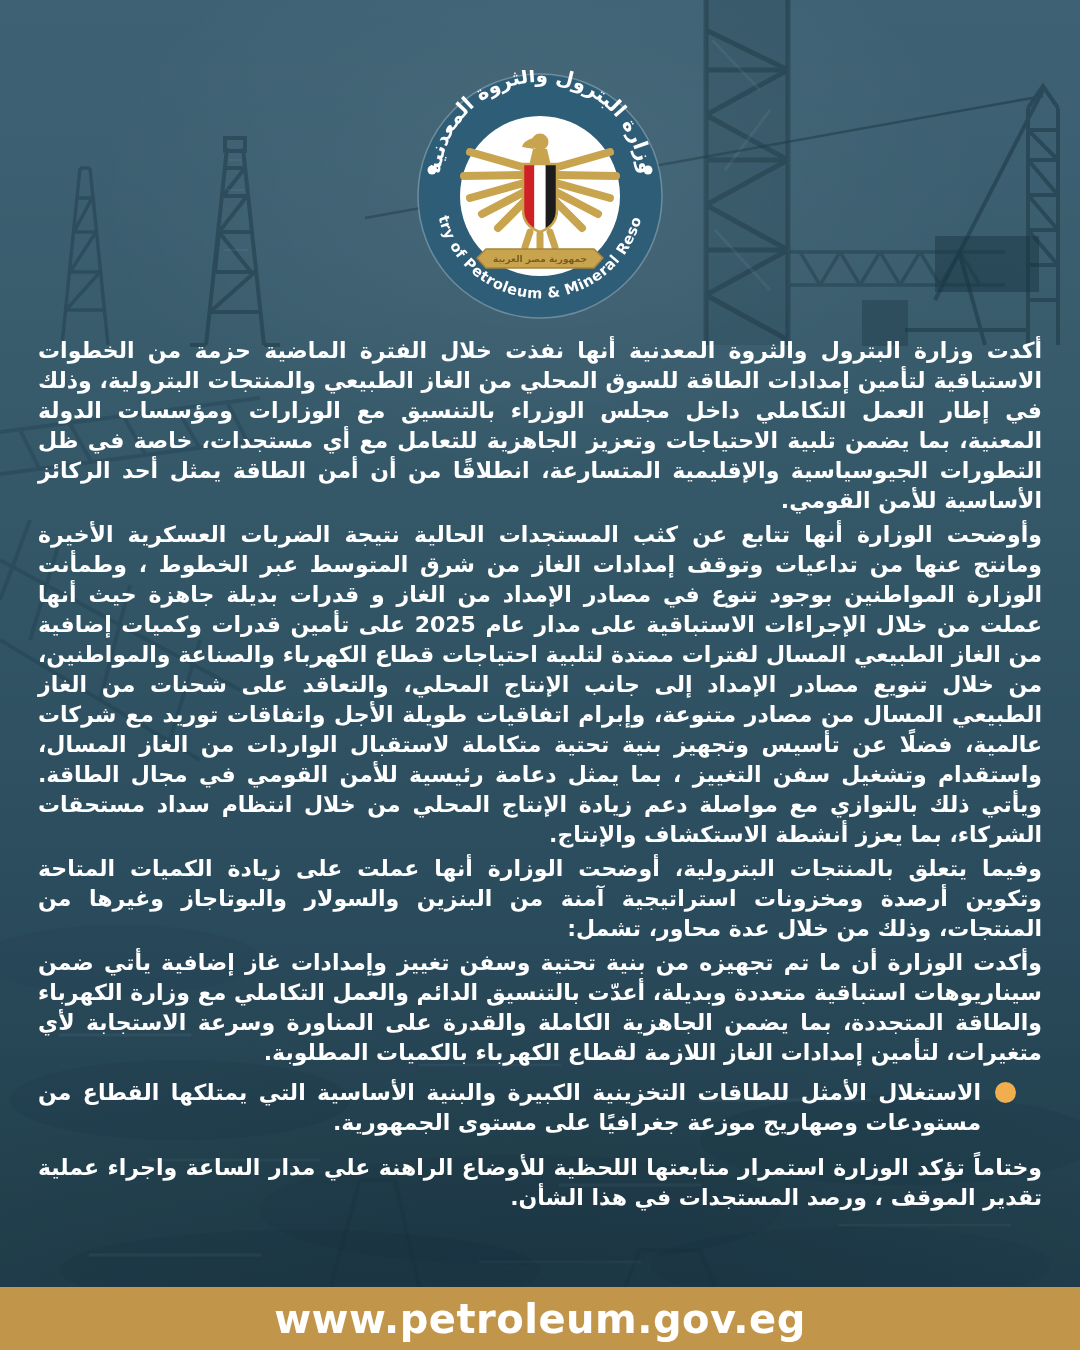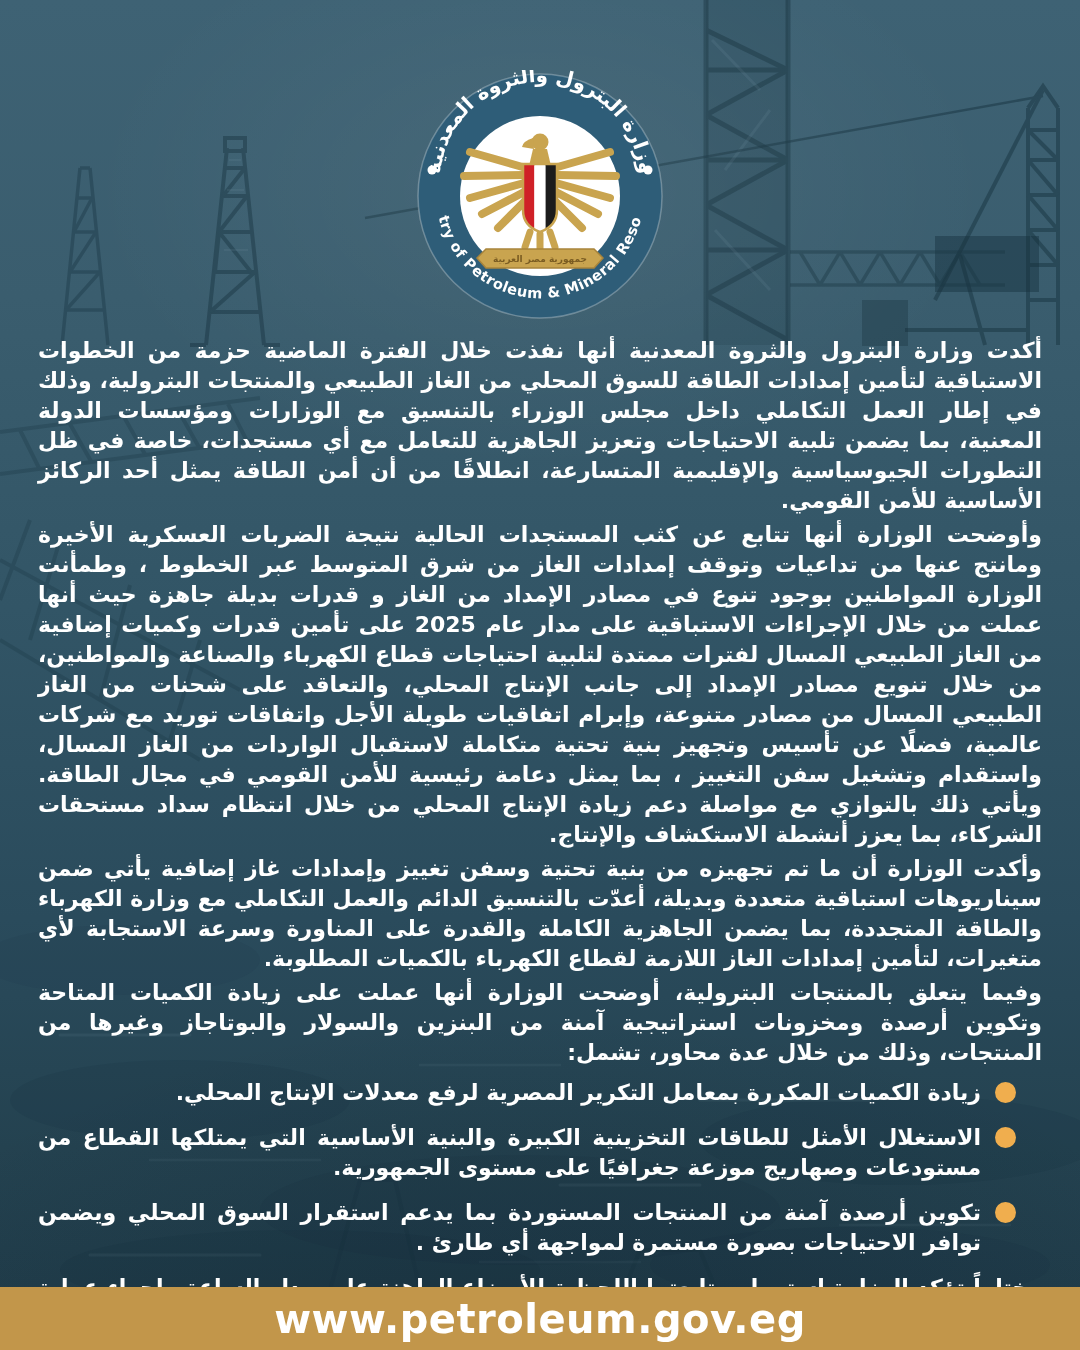--- a/index.html
+++ b/index.html
@@ -174,36 +174,28 @@
 
         <path d="M-54,53 H54 L63,62 L54,72 H-54 L-63,62 Z" fill="#c9a44f" stroke="#a8843b" stroke-width="1.5"></path>
         <text x="0" y="66" text-anchor="middle" font-size="9" font-weight="bold" fill="#7a5c22" font-family="DejaVu Sans, sans-serif">جمهورية مصر العربية</text>
       </g>
     </svg>
   </div>
 
   <main class="content">
     <p>أكدت وزارة البترول والثروة المعدنية أنها نفذت خلال الفترة الماضية حزمة من الخطوات الاستباقية لتأمين إمدادات الطاقة للسوق المحلي من الغاز الطبيعي والمنتجات البترولية، وذلك في إطار العمل التكاملي داخل مجلس الوزراء بالتنسيق مع الوزارات ومؤسسات الدولة المعنية، بما يضمن تلبية الاحتياجات وتعزيز الجاهزية للتعامل مع أي مستجدات، خاصة في ظل التطورات الجيوسياسية والإقليمية المتسارعة، انطلاقًا من أن أمن الطاقة يمثل أحد الركائز الأساسية للأمن القومي.</p>
     <p>وأوضحت الوزارة أنها تتابع عن كثب المستجدات الحالية نتيجة الضربات العسكرية الأخيرة ومانتج عنها من تداعيات وتوقف إمدادات الغاز من شرق المتوسط عبر الخطوط ، وطمأنت الوزارة المواطنين بوجود تنوع في مصادر الإمداد من الغاز و قدرات بديلة جاهزة حيث أنها عملت من خلال الإجراءات الاستباقية على مدار عام 2025 على تأمين قدرات وكميات إضافية من الغاز الطبيعي المسال لفترات ممتدة لتلبية احتياجات قطاع الكهرباء والصناعة والمواطنين، من خلال تنويع مصادر الإمداد إلى جانب الإنتاج المحلي، والتعاقد على شحنات من الغاز الطبيعي المسال من مصادر متنوعة، وإبرام اتفاقيات طويلة الأجل واتفاقات توريد مع شركات عالمية، فضلًا عن تأسيس وتجهيز بنية تحتية متكاملة لاستقبال الواردات من الغاز المسال، واستقدام وتشغيل سفن التغييز ، بما يمثل دعامة رئيسية للأمن القومي في مجال الطاقة. ويأتي ذلك بالتوازي مع مواصلة دعم زيادة الإنتاج المحلي من خلال انتظام سداد مستحقات الشركاء، بما يعزز أنشطة الاستكشاف والإنتاج.</p>
+    <p>وفيما يتعلق بالمنتجات البترولية، أوضحت الوزارة أنها عملت على زيادة الكميات المتاحة وتكوين أرصدة ومخزونات استراتيجية آمنة من البنزين والسولار والبوتاجاز وغيرها من المنتجات، وذلك من خلال عدة محاور، تشمل:</p>
     <p>وأكدت الوزارة أن ما تم تجهيزه من بنية تحتية وسفن تغييز وإمدادات غاز إضافية يأتي ضمن سيناريوهات استباقية متعددة وبديلة، أعدّت بالتنسيق الدائم والعمل التكاملي مع وزارة الكهرباء والطاقة المتجددة، بما يضمن الجاهزية الكاملة والقدرة على المناورة وسرعة الاستجابة لأي متغيرات، لتأمين إمدادات الغاز اللازمة لقطاع الكهرباء بالكميات المطلوبة.</p>
-    <p>وفيما يتعلق بالمنتجات البترولية، أوضحت الوزارة أنها عملت على زيادة الكميات المتاحة وتكوين أرصدة ومخزونات استراتيجية آمنة من البنزين والسولار والبوتاجاز وغيرها من المنتجات، وذلك من خلال عدة محاور، تشمل:</p>
 
     <ul class="bullets">
-      <li>
-        <span class="dot"></span>
-        <span class="btext">زيادة الكميات المكررة بمعامل التكرير المصرية لرفع معدلات الإنتاج المحلي.</span>
-      </li>
       <li>
         <span class="dot"></span>
         <span class="btext">الاستغلال الأمثل للطاقات التخزينية الكبيرة والبنية الأساسية التي يمتلكها القطاع من مستودعات وصهاريج موزعة جغرافيًا على مستوى الجمهورية.</span>
       </li>
-      <li>
-        <span class="dot"></span>
-        <span class="btext">تكوين أرصدة آمنة من المنتجات المستوردة بما يدعم استقرار السوق المحلي ويضمن توافر الاحتياجات بصورة مستمرة لمواجهة أي طارئ .</span>
-      </li>
     </ul>
 
     <p class="closing">وختاماً تؤكد الوزارة استمرار متابعتها اللحظية للأوضاع الراهنة علي مدار الساعة واجراء عملية تقدير الموقف ، ورصد المستجدات في هذا الشأن.</p>
   </main>
 
   <footer class="footer">
     <span class="footer-url">www.petroleum.gov.eg</span>
   </footer>
 
 </div>

